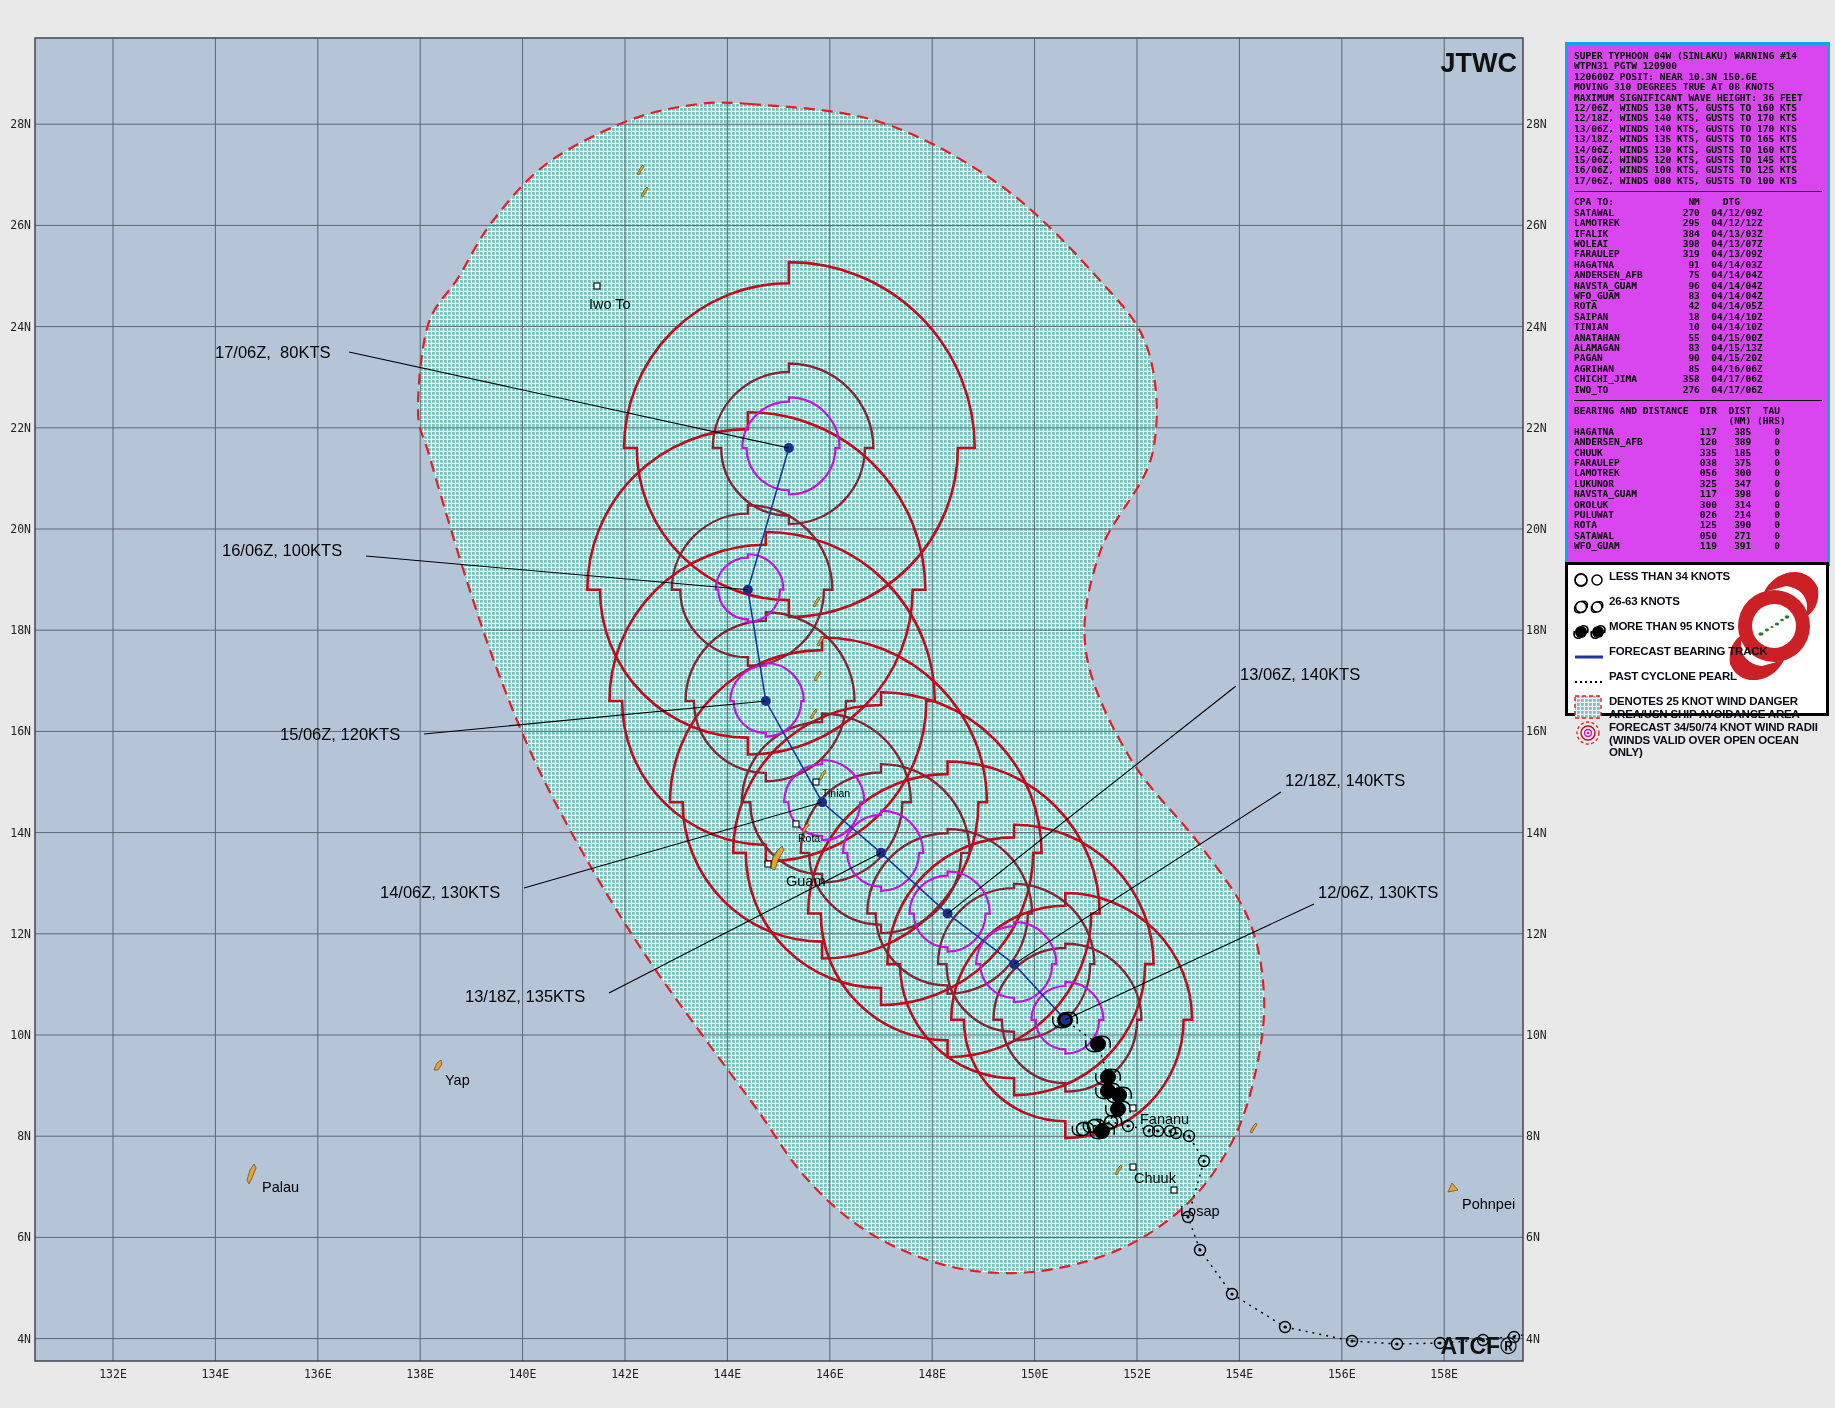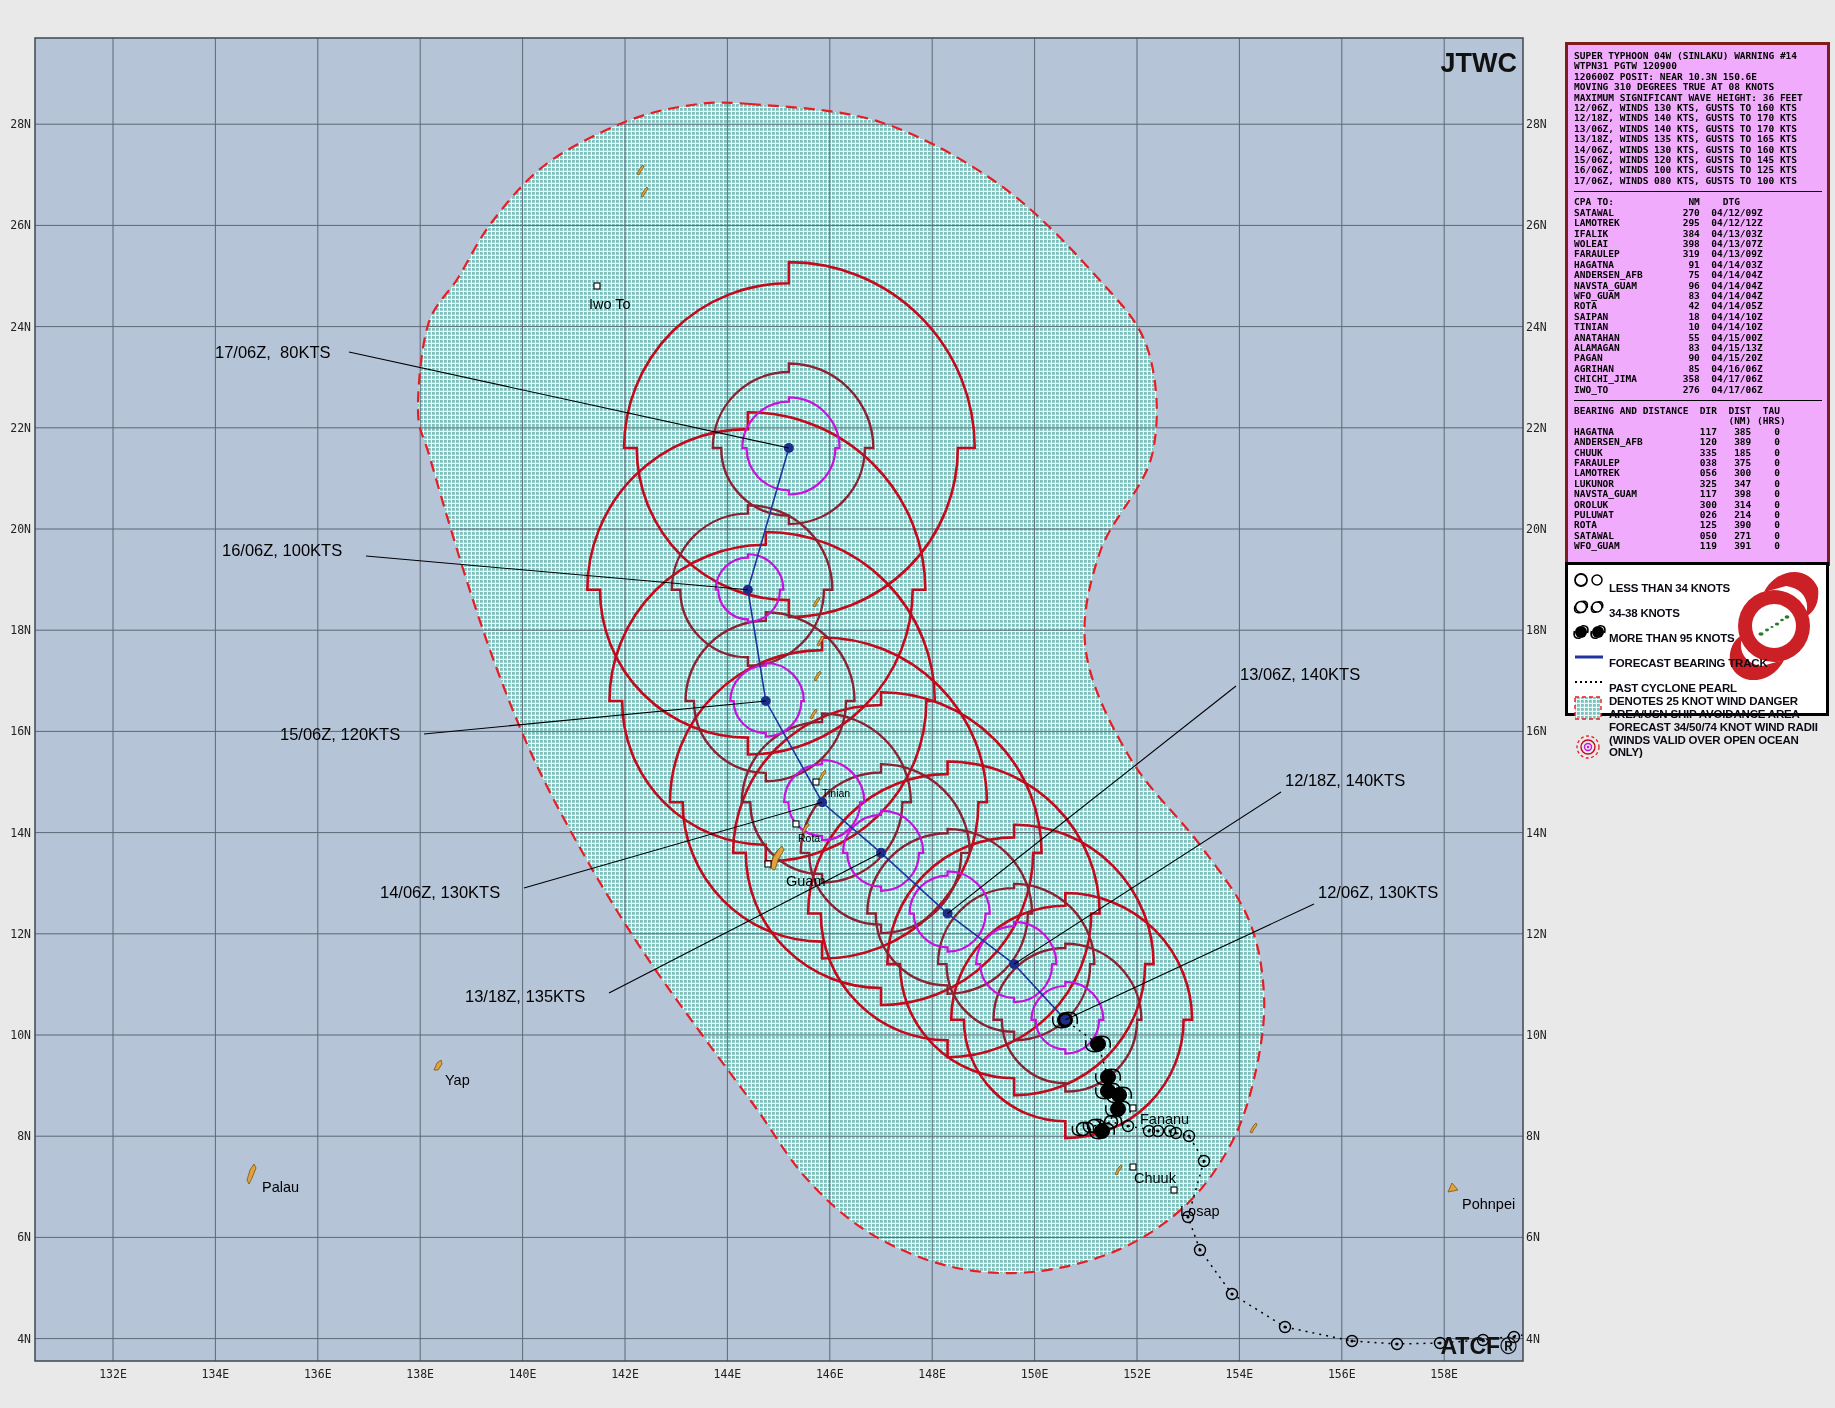--- a/index.html
+++ b/index.html
@@ -4,34 +4,34 @@
 <style>
   html,body{margin:0;padding:0;}
   body{
     width:1835px;height:1408px;position:relative;overflow:hidden;
     background:#e9e9e9;
     font-family:"Liberation Sans", sans-serif;
   }
   #map-svg{position:absolute;left:0;top:0;}
   .panel{
     position:absolute;left:1565px;top:42px;width:250px;height:512px;
-    background:#f0abfc;border:3px solid #7f1d1d;
+    background:#d946ef;border:3px solid #0ea5e9;
     padding:6px 3px 0 6px;box-sizing:content-box;overflow:hidden;
   }
   .panel pre{
     margin:0;font-family:"DejaVu Sans Mono", monospace;
     font-size:9.5px;line-height:10.4px;font-weight:bold;color:#000;
     white-space:pre;
   }
   .panel hr{border:none;border-top:1px solid #000;margin:5px 2px 5px 0;}
   .legend{
     position:absolute;left:1565px;top:562px;width:250px;height:140px;
     background:#fff;border:3px solid #000;padding:5px 3px 3px 5px;
   }
-  .legend-row{display:flex;align-items:flex-end;margin-bottom:1px;position:relative;z-index:2;}
+  .legend-row{display:flex;align-items:flex-start;margin-bottom:1px;position:relative;z-index:2;}
   .legend-icon{width:36px;flex:0 0 36px;display:flex;align-items:center;}
   .legend-label{
     font-size:11.5px;font-weight:bold;color:#0a0a14;line-height:12.5px;
     white-space:pre-line;letter-spacing:-0.2px;
   }
   .legend-logo{position:absolute;right:0px;top:2px;z-index:1;}
 </style>
 </head>
 <body>
 
@@ -402,21 +402,21 @@
         <span class="legend-icon">
           <svg width="34" height="24" viewBox="0 0 34 24">
             <circle cx="8" cy="12" r="5.5" fill="none" stroke="#000" stroke-width="1.7"></circle>
             <path d="M 8.5,6.5 Q 16,5 14,13" fill="none" stroke="#000" stroke-width="1.5"></path>
             <path d="M 7.5,17.5 Q 0,19 2,11" fill="none" stroke="#000" stroke-width="1.5"></path>
             <circle cx="24" cy="12" r="5" fill="none" stroke="#000" stroke-width="1.5"></circle>
             <path d="M 24.5,7 Q 31,5.5 29.5,13" fill="none" stroke="#000" stroke-width="1.4"></path>
             <path d="M 23.5,17 Q 17,18.5 18.5,11" fill="none" stroke="#000" stroke-width="1.4"></path>
           </svg>
         </span>
-        <span class="legend-label">34-38 KNOTS</span>
+        <span class="legend-label">26-63 KNOTS</span>
       </div>
       <div class="legend-row">
         <span class="legend-icon">
           <svg width="34" height="24" viewBox="0 0 34 24">
             <circle cx="8" cy="12" r="6" fill="#000"></circle>
             <path d="M 8.5,6 Q 16.5,4.5 14.5,13" fill="none" stroke="#000" stroke-width="1.7"></path>
             <path d="M 7.5,18 Q -0.5,19.5 1.5,11" fill="none" stroke="#000" stroke-width="1.7"></path>
             <circle cx="25" cy="12" r="6" fill="#000"></circle>
             <path d="M 25.5,6 Q 33.5,4.5 31.5,13" fill="none" stroke="#000" stroke-width="1.7"></path>
             <path d="M 24.5,18 Q 16.5,19.5 18.5,11" fill="none" stroke="#000" stroke-width="1.7"></path>

